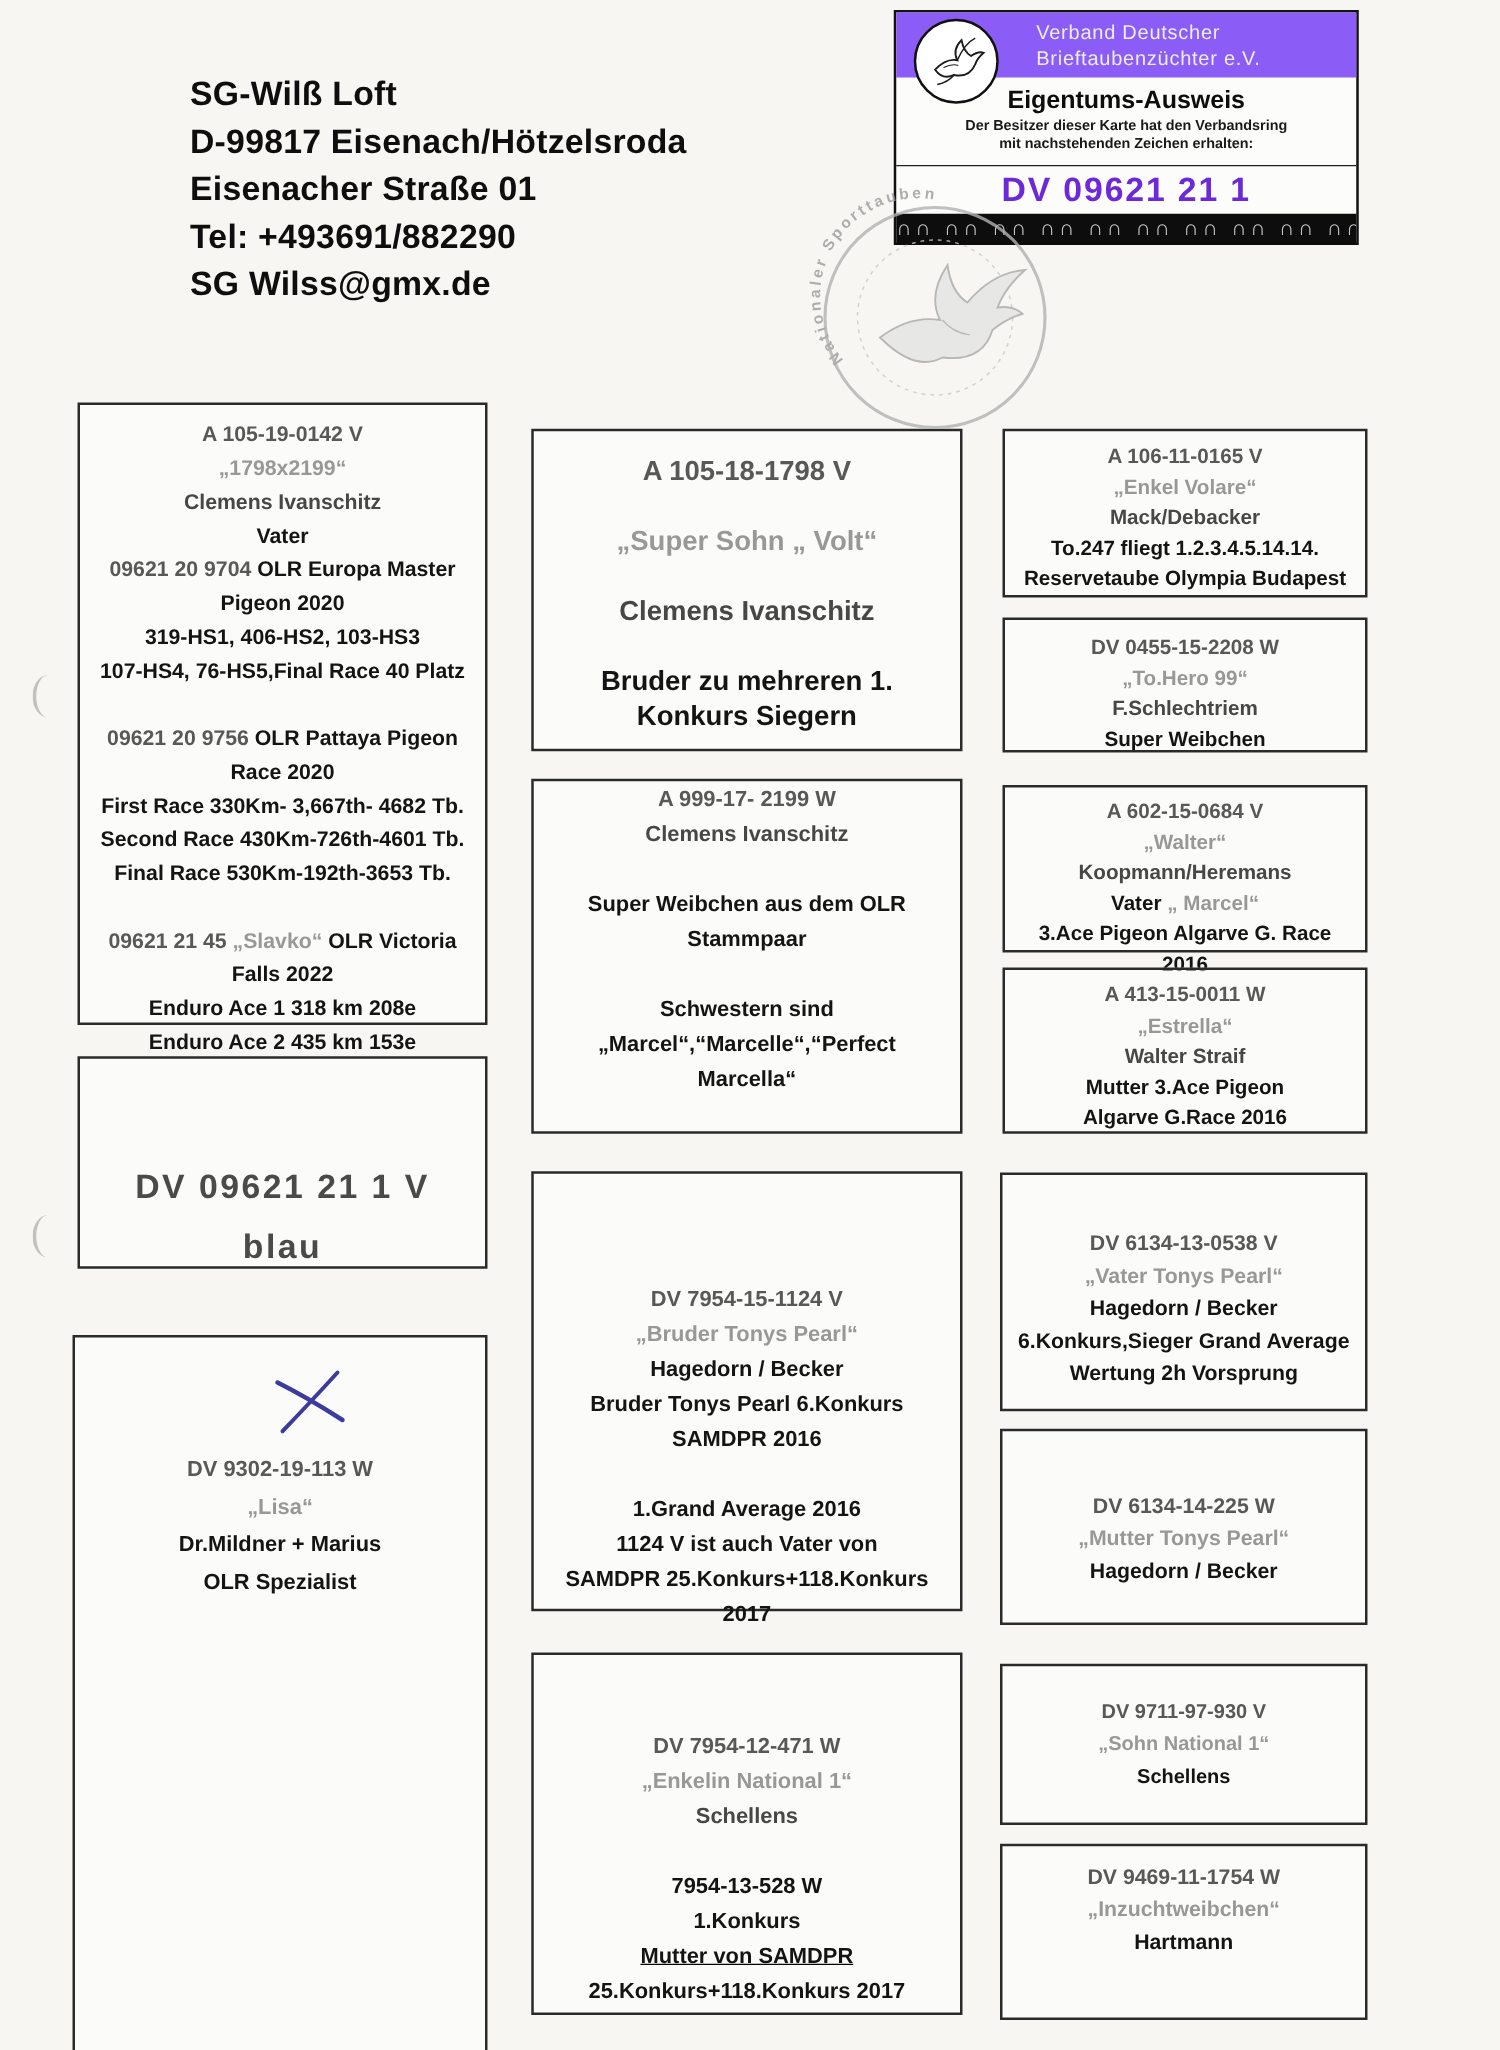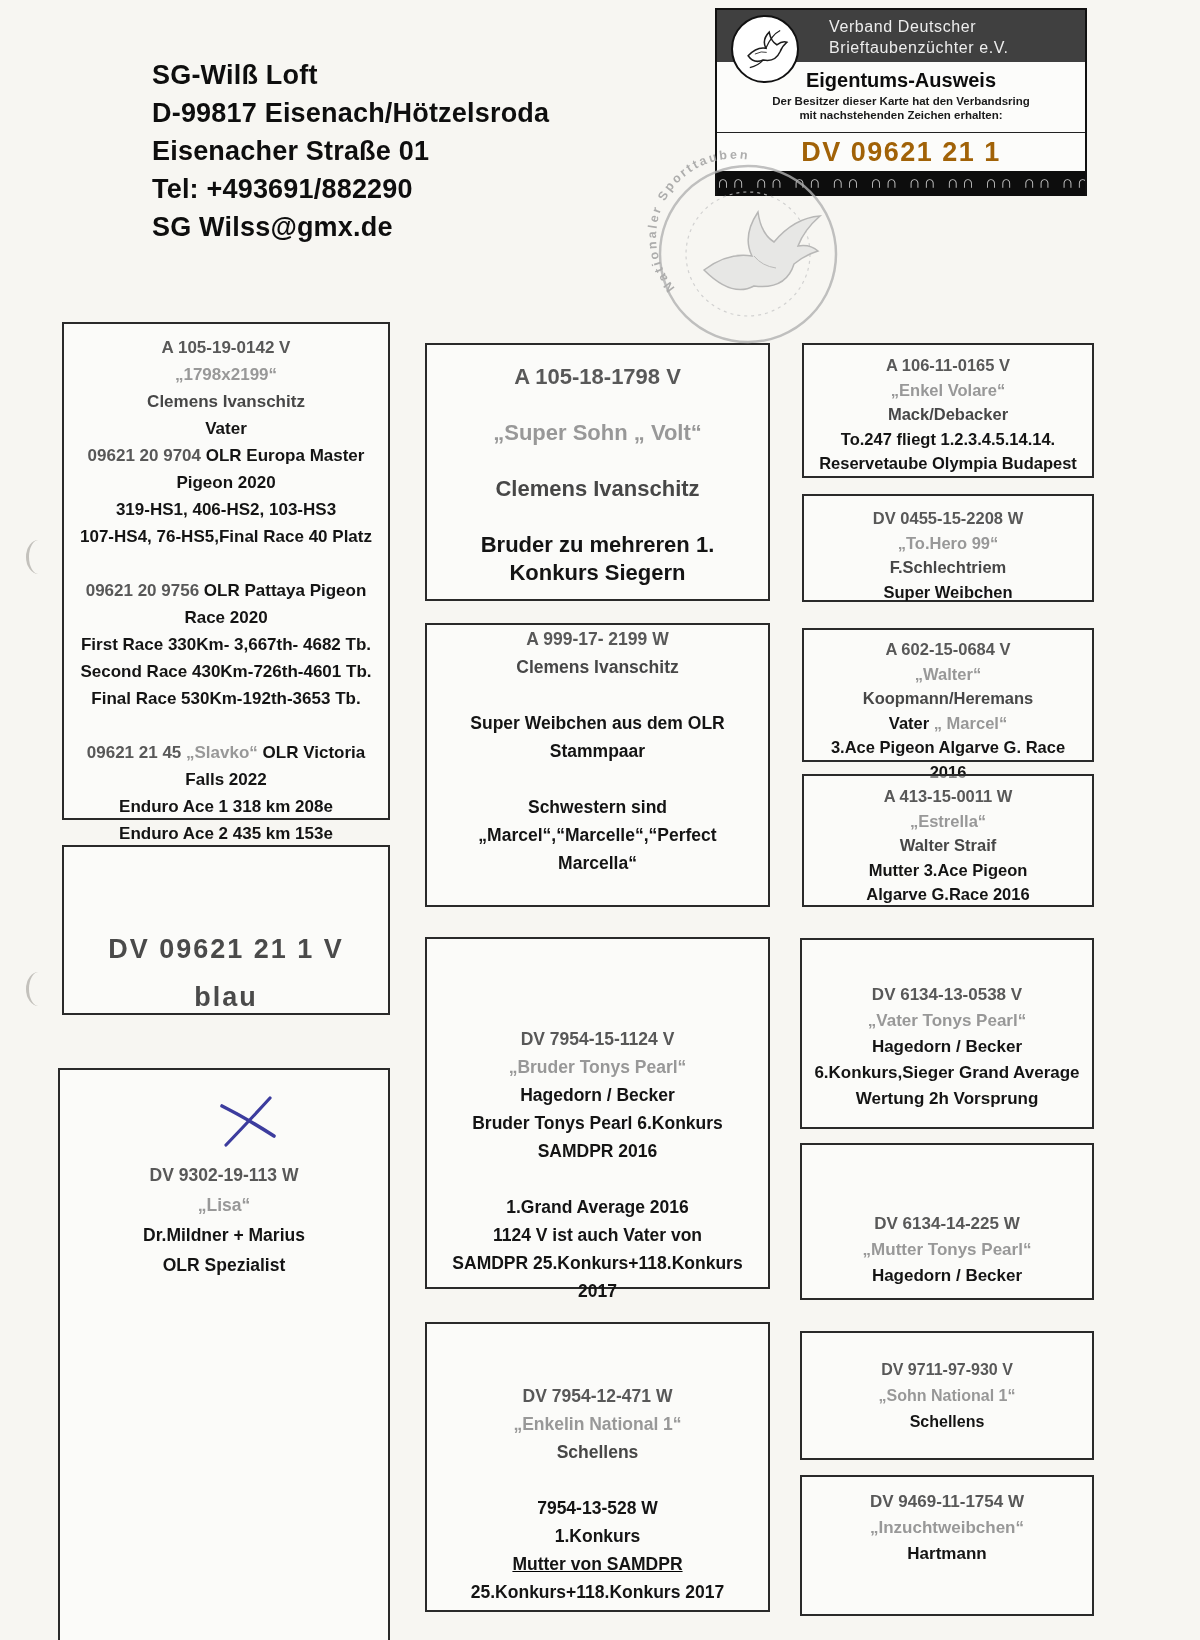--- a/index.html
+++ b/index.html
@@ -7,31 +7,31 @@
     width:1200px;height:1640px;position:relative;overflow:hidden;
     background:#f7f6f2;
     font-family:"Liberation Sans","DejaVu Sans",sans-serif;
   }
   
   .owner{position:absolute;left:152px;top:56px;font-size:27px;font-weight:700;
     line-height:38px;color:#0e0e0e;letter-spacing:.2px;}
   
   .card{position:absolute;left:715px;top:8px;width:372px;height:188px;
     border:2px solid #111;background:#fcfcfa;box-sizing:border-box;z-index:1;}
-  .card-band-top{position:relative;height:52px;background:#404040;}
+  .card-band-top{position:relative;height:52px;background:#8b5cf6;}
   .card-logo{position:absolute;left:14px;top:5px;width:68px;height:68px;border-radius:50%;
     background:#fff;border:2px solid #111;box-sizing:border-box;z-index:2;
     display:flex;align-items:center;justify-content:center;}
   .card-org{margin-left:112px;padding-top:6px;color:#ededed;font-size:16px;
     line-height:21px;letter-spacing:.6px;font-weight:400;}
   .card-mid{text-align:center;padding-top:7px;height:63px;}
   .card-title{font-size:20px;font-weight:700;color:#0d0d0d;margin-bottom:3px;}
   .card-sub{font-size:11.5px;font-weight:700;color:#1a1a1a;line-height:13.5px;}
   .card-ring{text-align:center;font-size:27px;font-weight:700;letter-spacing:1.5px;
-    border-top:1.5px solid #222;height:38px;line-height:38px;color:#a16207;}
+    border-top:1.5px solid #222;height:38px;line-height:38px;color:#6d28d9;}
   .card-band-bottom{height:25px;background:#0d0d0d;color:#c8c8c8;font-size:17px;
     line-height:23px;letter-spacing:3px;overflow:hidden;white-space:nowrap;
     text-align:center;font-weight:700;}
   
   .stamp{position:absolute;left:642px;top:148px;width:212px;height:212px;z-index:4;opacity:.8;}
   
   .pbox{position:absolute;border:2px solid #2a2a2a;background:rgba(255,255,255,.5);
     box-sizing:border-box;text-align:center;padding-left:10px;padding-right:10px;}
   .pline{white-space:normal;}
   .seg-ring{color:#585858;font-weight:700;}
@@ -195,21 +195,21 @@
       <div class="pline" style="line-height: 24.5px;"><span class="seg-bold">Mutter 3.Ace Pigeon</span></div>
       <div class="pline" style="line-height: 24.5px;"><span class="seg-bold">Algarve G.Race 2016</span></div>
     </div>
     <div class="pbox" style="left: 800px; top: 938px; width: 294px; height: 191px; padding-top: 42px; font-size: 17px;">
       <div class="pline" style="line-height: 26px;"><span class="seg-ring">DV 6134-13-0538 V</span></div>
       <div class="pline" style="line-height: 26px;"><span class="seg-nick">„Vater Tonys Pearl“</span></div>
       <div class="pline" style="line-height: 26px;"><span class="seg-bold">Hagedorn / Becker</span></div>
       <div class="pline" style="line-height: 26px;"><span class="seg-bold">6.Konkurs,Sieger Grand Average</span></div>
       <div class="pline" style="line-height: 26px;"><span class="seg-bold">Wertung 2h Vorsprung</span></div>
     </div>
-    <div class="pbox" style="left: 800px; top: 1143px; width: 294px; height: 157px; padding-top: 66px; font-size: 17px;">
+    <div class="pbox" style="left: 800px; top: 1143px; width: 294px; height: 157px; padding-top: 47px; font-size: 17px;">
       <div class="pline" style="line-height: 26px;"><span class="seg-ring">DV 6134-14-225 W</span></div>
       <div class="pline" style="line-height: 26px;"><span class="seg-nick">„Mutter Tonys Pearl“</span></div>
       <div class="pline" style="line-height: 26px;"><span class="seg-bold">Hagedorn / Becker</span></div>
     </div>
     <div class="pbox" style="left: 800px; top: 1331px; width: 294px; height: 129px; padding-top: 24px; font-size: 16px;">
       <div class="pline" style="line-height: 26px;"><span class="seg-ring">DV 9711-97-930 V</span></div>
       <div class="pline" style="line-height: 26px;"><span class="seg-nick">„Sohn National 1“</span></div>
       <div class="pline" style="line-height: 26px;"><span class="seg-bold">Schellens</span></div>
     </div>
     <div class="pbox" style="left: 800px; top: 1475px; width: 294px; height: 141px; padding-top: 12px; font-size: 17px;">

